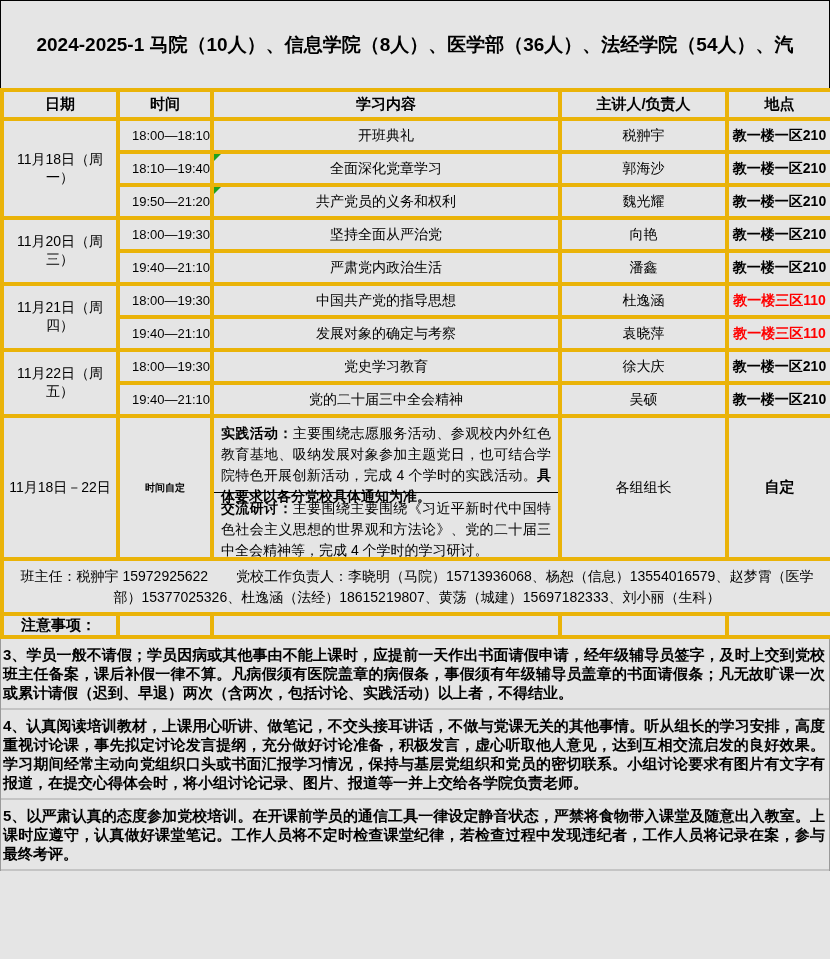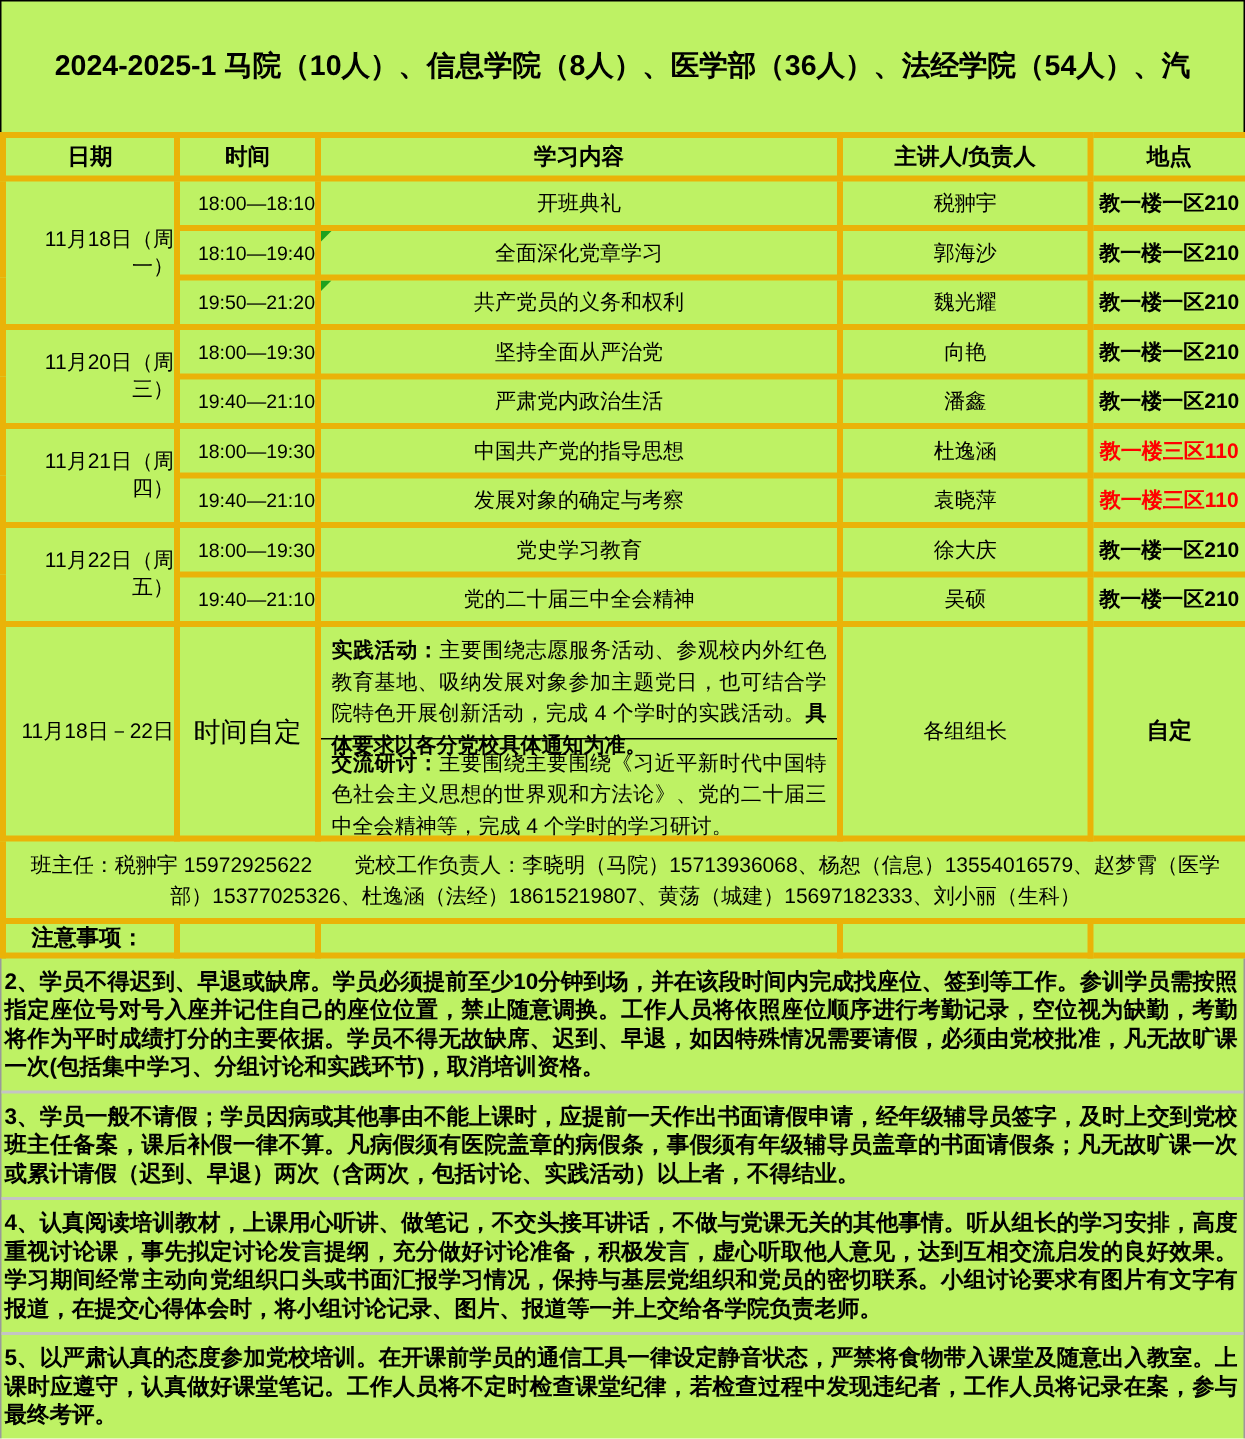--- a/index.html
+++ b/index.html
@@ -1,45 +1,45 @@
 <!DOCTYPE html>
 <html><head>
 <meta charset="utf-8">
 <style>
   * { box-sizing: border-box; }
   html,body { margin:0; padding:0; background:#fff; }
   .sheet{
-    width:830px; height:959px; overflow:hidden; background:#bef264; color:#000;
+    width:830px; height:959px; overflow:hidden; background:#e5e5e5; color:#000;
     font-family:"Liberation Sans","DejaVu Sans",sans-serif;
   }
   
   .title-block{
     border:1px solid #000; border-bottom:none; height:88px;
     display:flex; flex-direction:column; justify-content:center;
     text-align:center; font-weight:bold; font-size:19px; line-height:27px;
   }
   .red{ color:#ff0000; }
   
   table.schedule{ width:830px; border-collapse:collapse; table-layout:fixed; }
   .schedule th, .schedule td{
     border:4px solid #eab308; padding:0; text-align:center; vertical-align:middle; overflow:hidden;
   }
   .schedule th{ height:29px; font-size:15px; font-weight:bold; }
   td.c-time{ height:33px; font-size:13px;text-align:right; }
-  td.c-date{ font-size:14px;text-align:right; }
+  td.c-date{ font-size:14px; }
   td.c-content{ font-size:14px; position:relative; }
   td.c-speaker{ font-size:14px; }
   td.c-loc{ font-size:14px; font-weight:bold;margin-left:40px; }
   td.c-loc.red{ color:#ff0000; }
   .marker{
     position:absolute; top:0; left:0; width:0; height:0;
     border-top:7px solid #1ea11e; border-right:7px solid transparent;
   }
   tr.special-row{ height:140px; }
-  td.c-time-auto{ font-size:18px; }
+  td.c-time-auto{ font-size:10px;font-weight:bold; }
   td.c-split{ padding:0; vertical-align:top; }
   .sub{ text-align:justify; font-size:14px; line-height:21px; padding:5px 7px; }
   .sub-top{ height:75px; border-bottom:1px solid #000; }
   .sub-bottom{ height:64px; }
   .sub .bld{ font-weight:bold; }
   td.c-loc-auto{ font-size:15px; font-weight:bold; }
   td.contact-cell{
     height:55px; text-align:center; font-size:14px; line-height:21px;
     padding:3px 3px; vertical-align:middle;
   }
@@ -159,19 +159,18 @@
       <td class="notes-label">注意事项：</td>
       <td></td>
       <td></td>
       <td></td>
       <td></td>
     </tr>
   </tbody>
     </table>
 
   <div class="notes">
-    <div class="note">2、学员不得迟到、早退或缺席。学员必须提前至少10分钟到场，并在该段时间内完成找座位、签到等工作。参训学员需按照指定座位号对号入座并记住自己的座位位置，禁止随意调换。工作人员将依照座位顺序进行考勤记录，空位视为缺勤，考勤将作为平时成绩打分的主要依据。学员不得无故缺席、迟到、早退，如因特殊情况需要请假，必须由党校批准，凡无故旷课一次(包括集中学习、分组讨论和实践环节)，取消培训资格。</div>
     <div class="note">3、学员一般不请假；学员因病或其他事由不能上课时，应提前一天作出书面请假申请，经年级辅导员签字，及时上交到党校班主任备案，课后补假一律不算。凡病假须有医院盖章的病假条，事假须有年级辅导员盖章的书面请假条；凡无故旷课一次或累计请假（迟到、早退）两次（含两次，包括讨论、实践活动）以上者，不得结业。</div>
     <div class="note">4、认真阅读培训教材，上课用心听讲、做笔记，不交头接耳讲话，不做与党课无关的其他事情。听从组长的学习安排，高度重视讨论课，事先拟定讨论发言提纲，充分做好讨论准备，积极发言，虚心听取他人意见，达到互相交流启发的良好效果。学习期间经常主动向党组织口头或书面汇报学习情况，保持与基层党组织和党员的密切联系。小组讨论要求有图片有文字有报道，在提交心得体会时，将小组讨论记录、图片、报道等一并上交给各学院负责老师。</div>
     <div class="note">5、以严肃认真的态度参加党校培训。在开课前学员的通信工具一律设定静音状态，严禁将食物带入课堂及随意出入教室。上课时应遵守，认真做好课堂笔记。工作人员将不定时检查课堂纪律，若检查过程中发现违纪者，工作人员将记录在案，参与最终考评。</div>
   </div>
 
 </div>
 
 </body></html>

